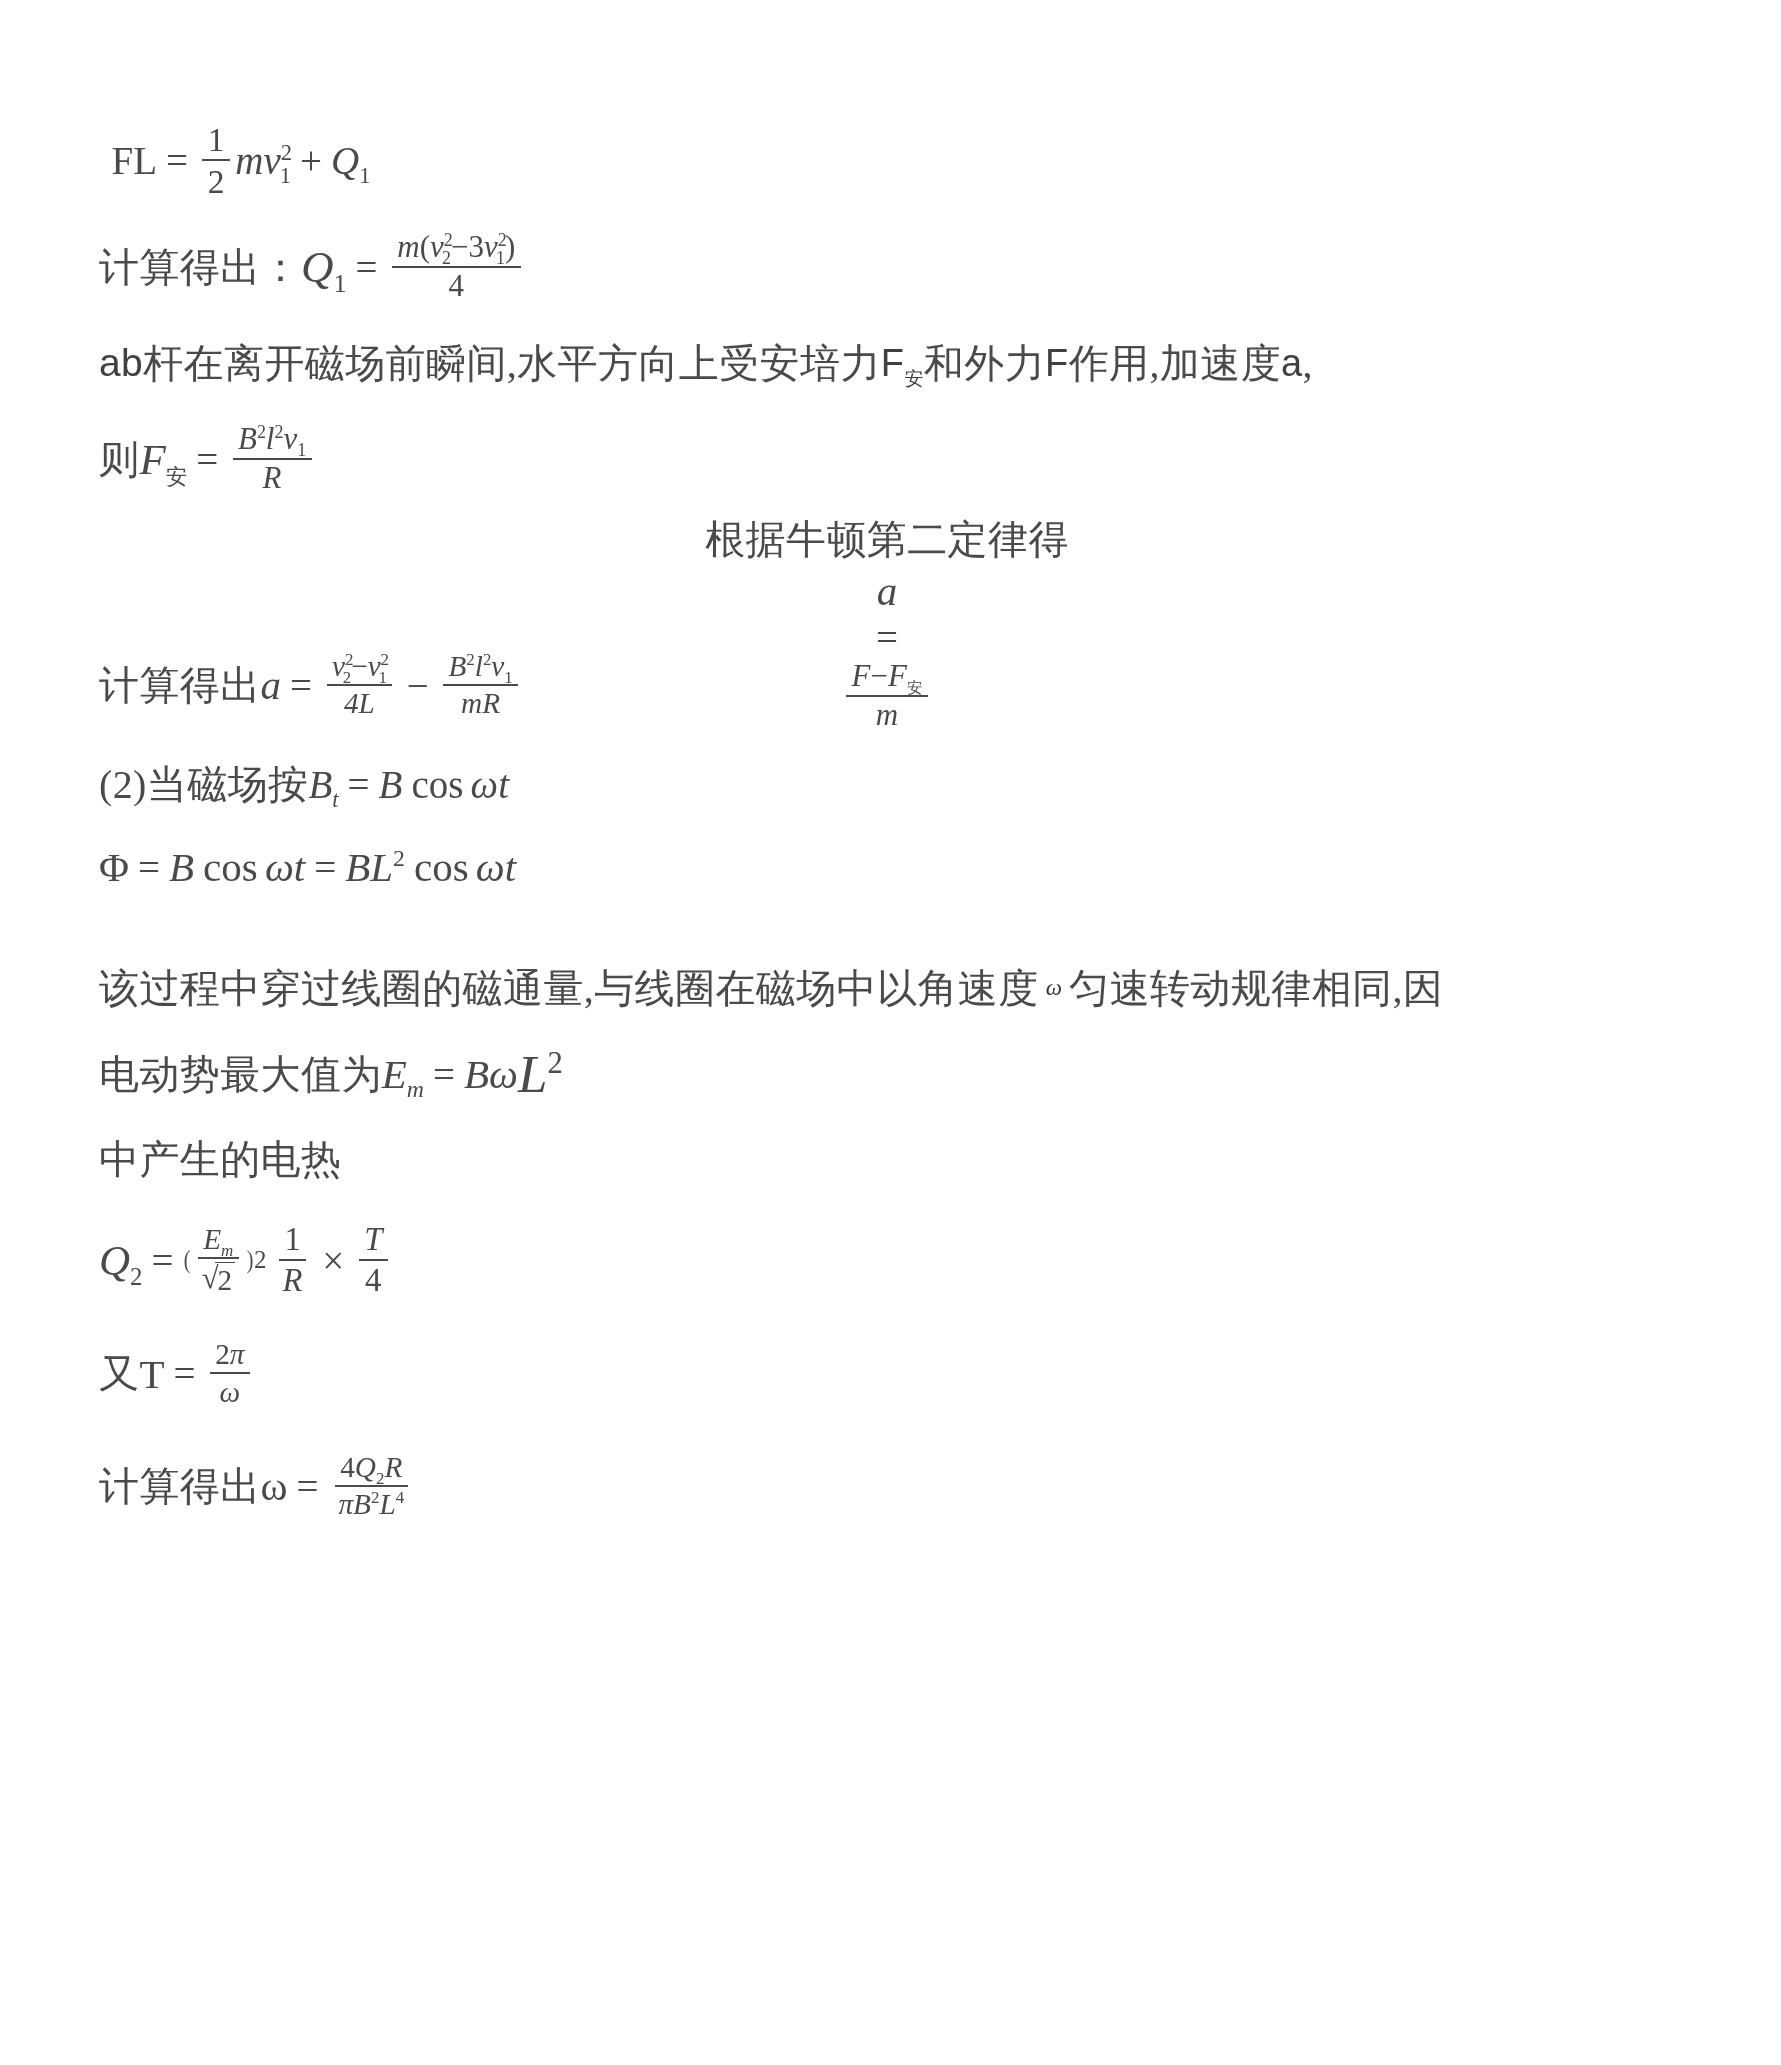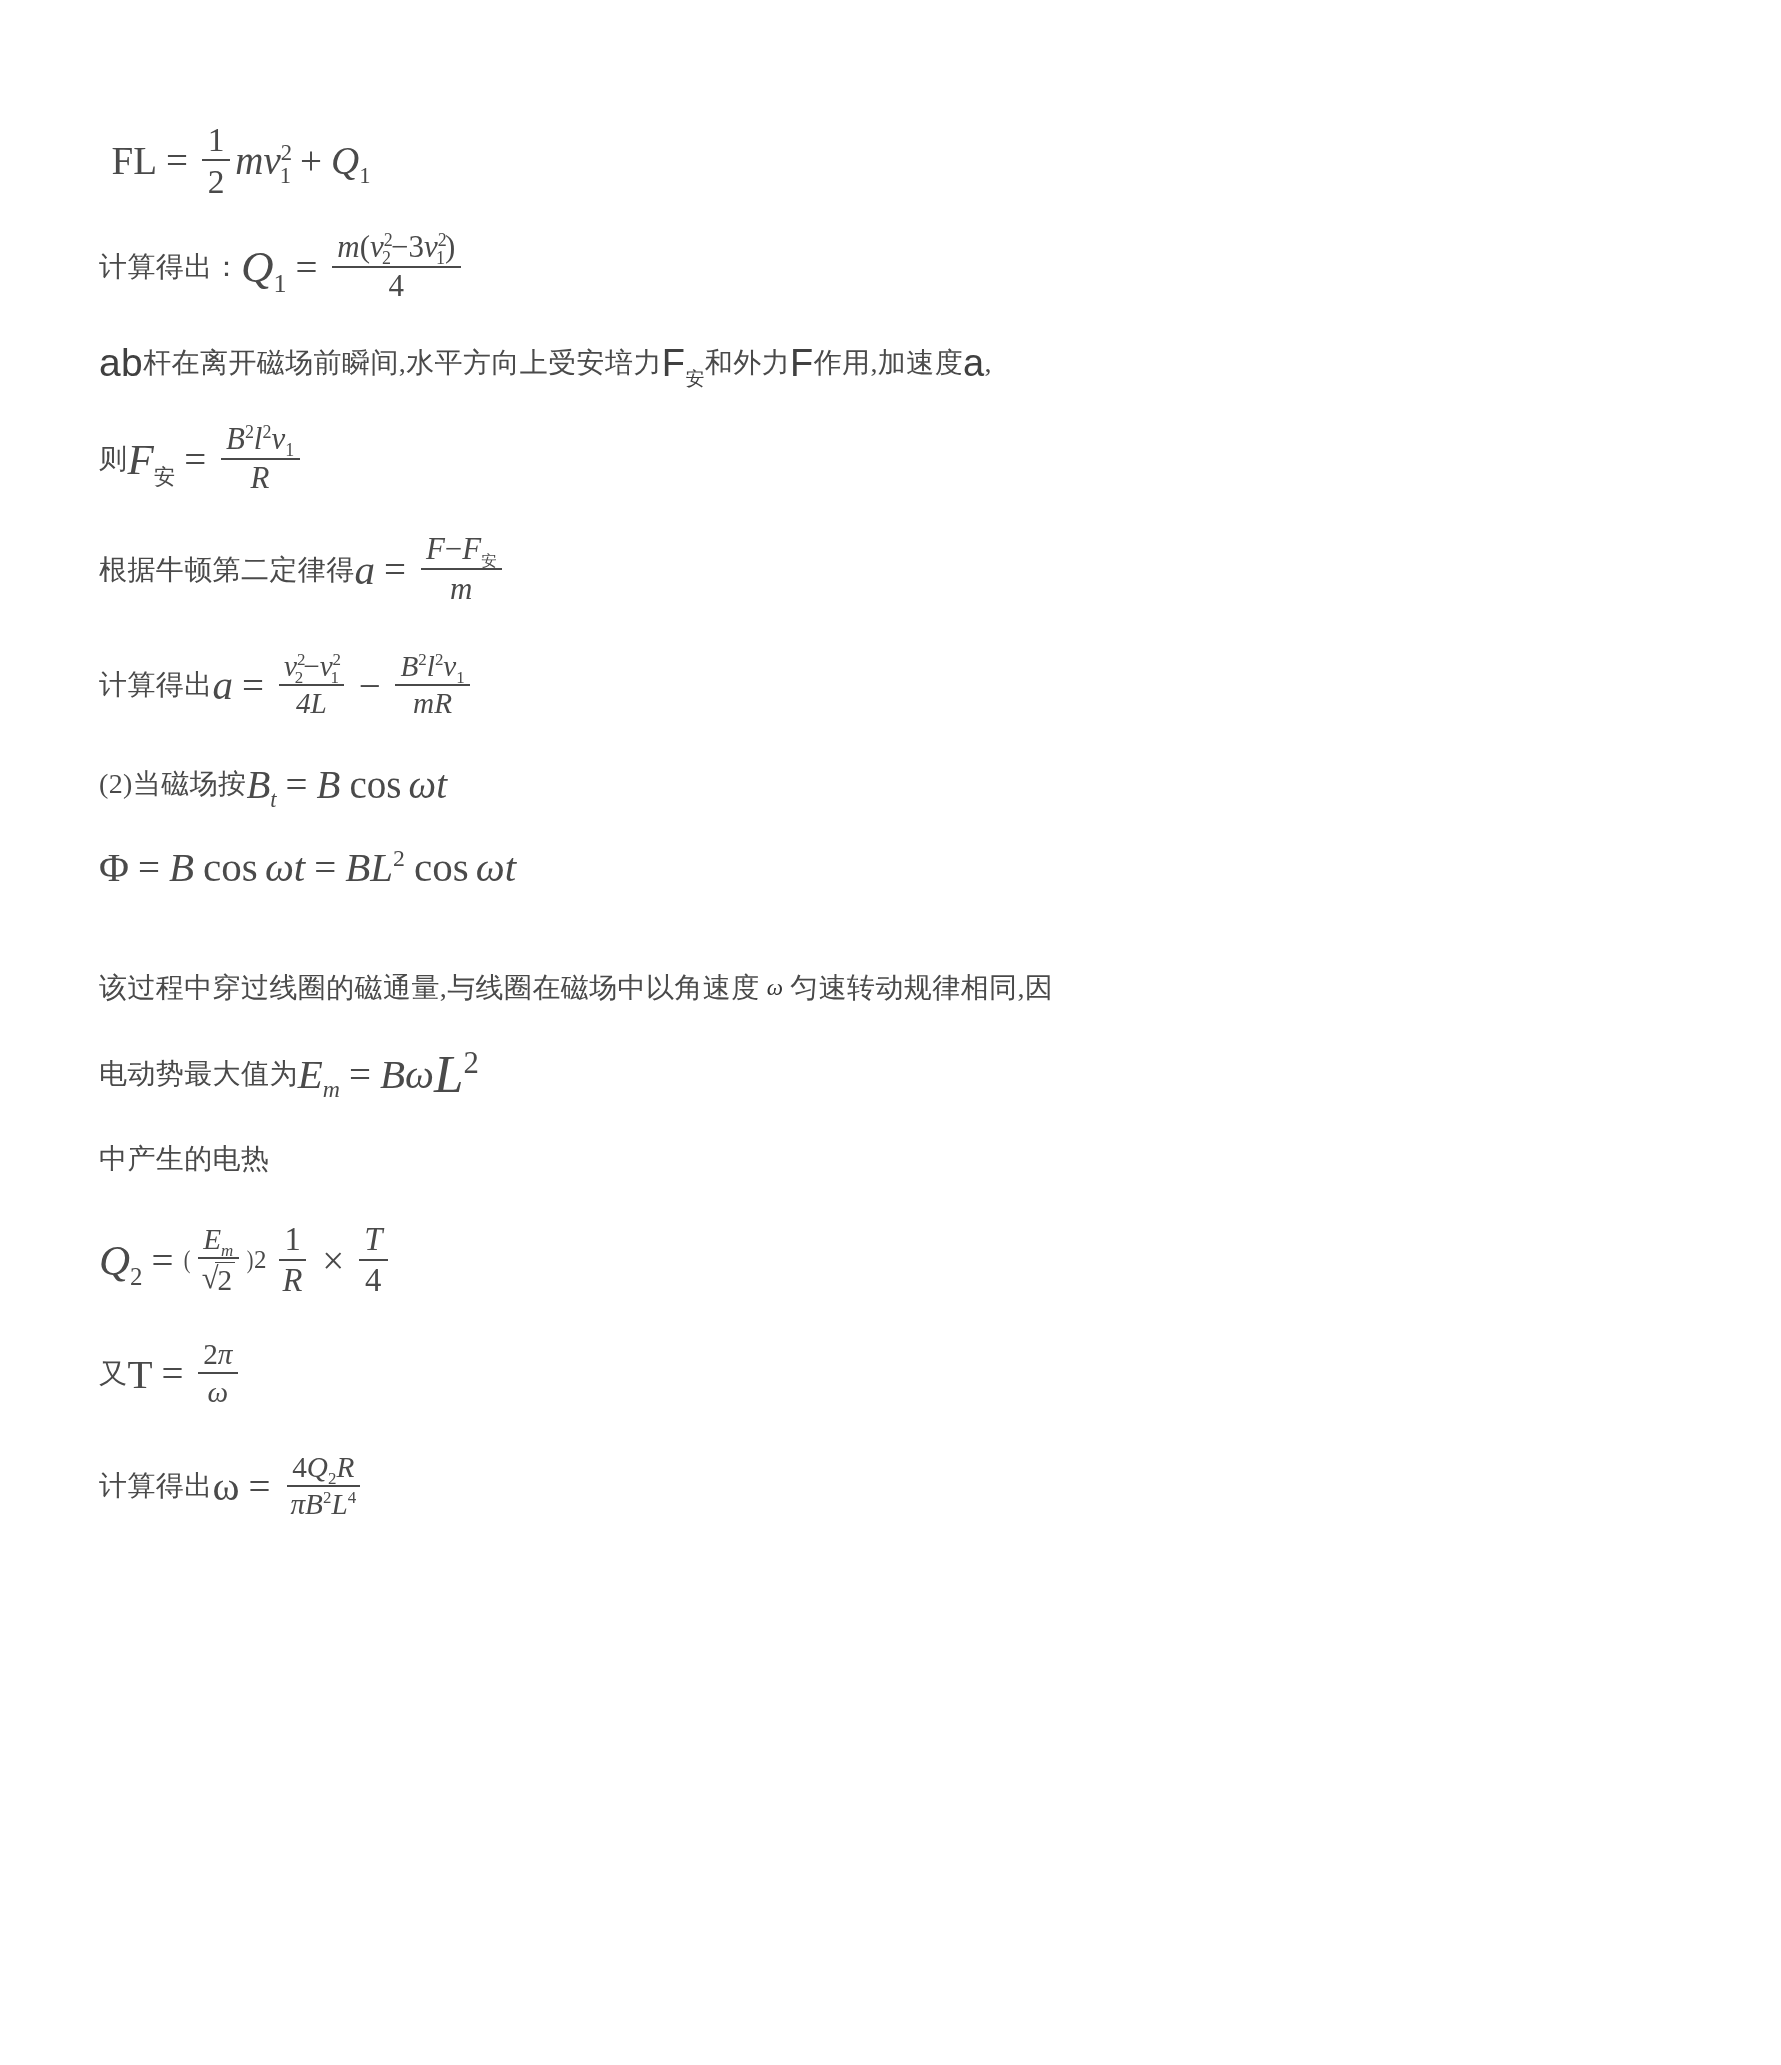--- a/index.html
+++ b/index.html
@@ -32,21 +32,21 @@
   
   .line {
     display: flex;
     align-items: center;
     flex-wrap: nowrap;
     white-space: nowrap;
     color: #4a4a4a;
   }
   .cjk {
     font-family: "Liberation Serif", "DejaVu Serif", serif;
-    font-size: 28px;
+    font-size: 40px;
     letter-spacing: 0.4px;
   }
   .sans {
     font-family: "Liberation Sans", "DejaVu Sans", sans-serif;
     font-weight: normal;
     color: #404040;
   }
   .math {
     font-family: "Liberation Serif", "DejaVu Serif", serif;
     font-style: italic;
@@ -125,21 +125,21 @@
     color: #333;
     padding: 0 7.2px;
   }
 
   
   .row { position: relative; }
   .r-eq1   { margin-left: 12.5px; height: 107px; }
   .r-q1    { height: 106px; }
   .r-ab    { height: 86px; }
   .r-fan   { height: 106px; }
-  .r-newton{ height: 115px; }
+  .r-newton{ height: 115px; flex-direction: column; }
   .r-acalc { height: 116px; }
   .r-b2    { height: 82px; }
   .r-phi   { height: 84px; }
   .r-gap   { height: 36px; }
   .r-proc  { height: 86px; }
   .r-proc2 { height: 86px; }
   .r-emf   { height: 86px; }
   .r-dec   { height: 82px; }
   .r-heat  { height: 84px; }
   .r-q2    { height: 118px; }

